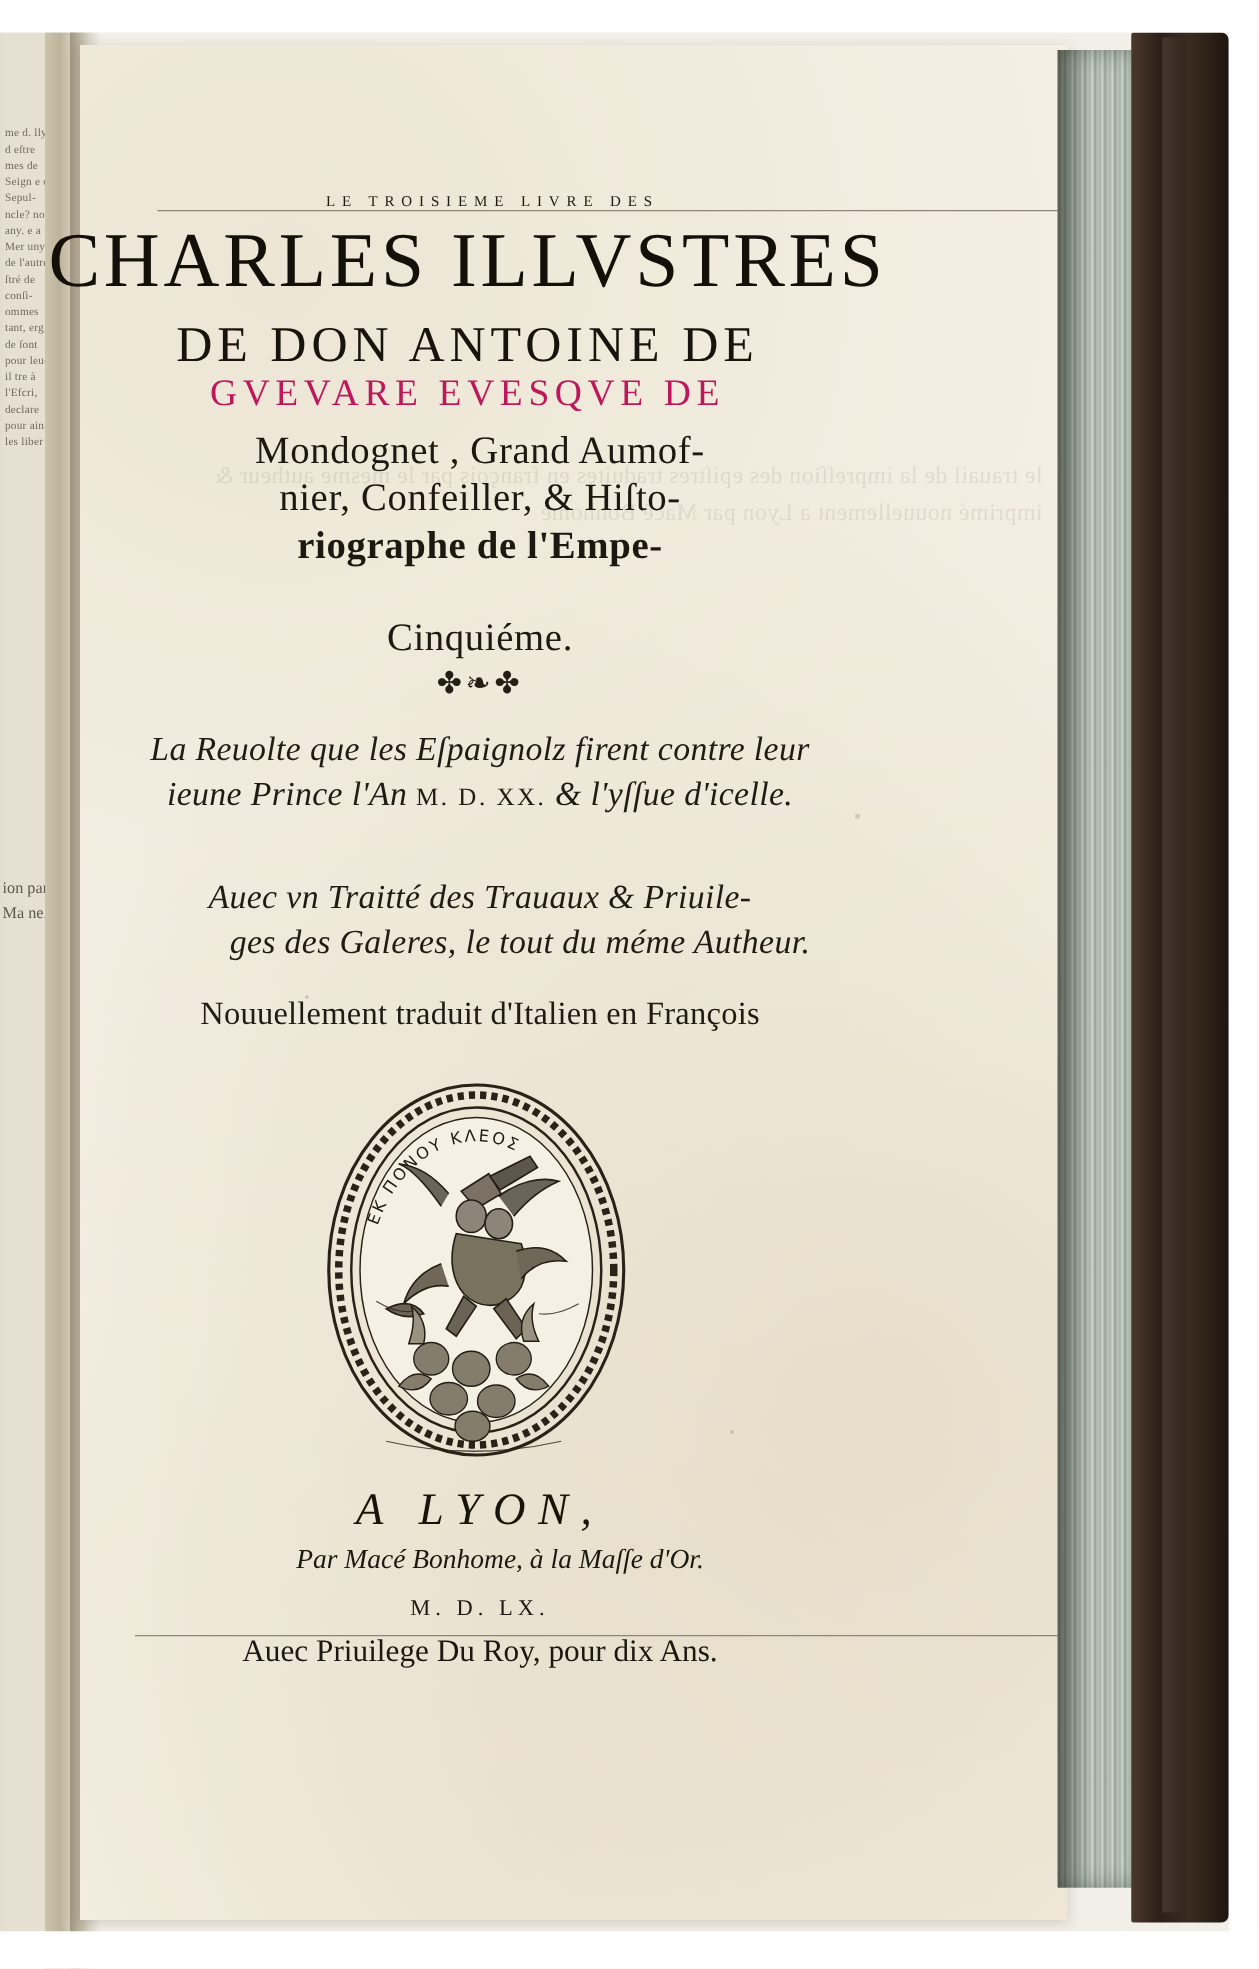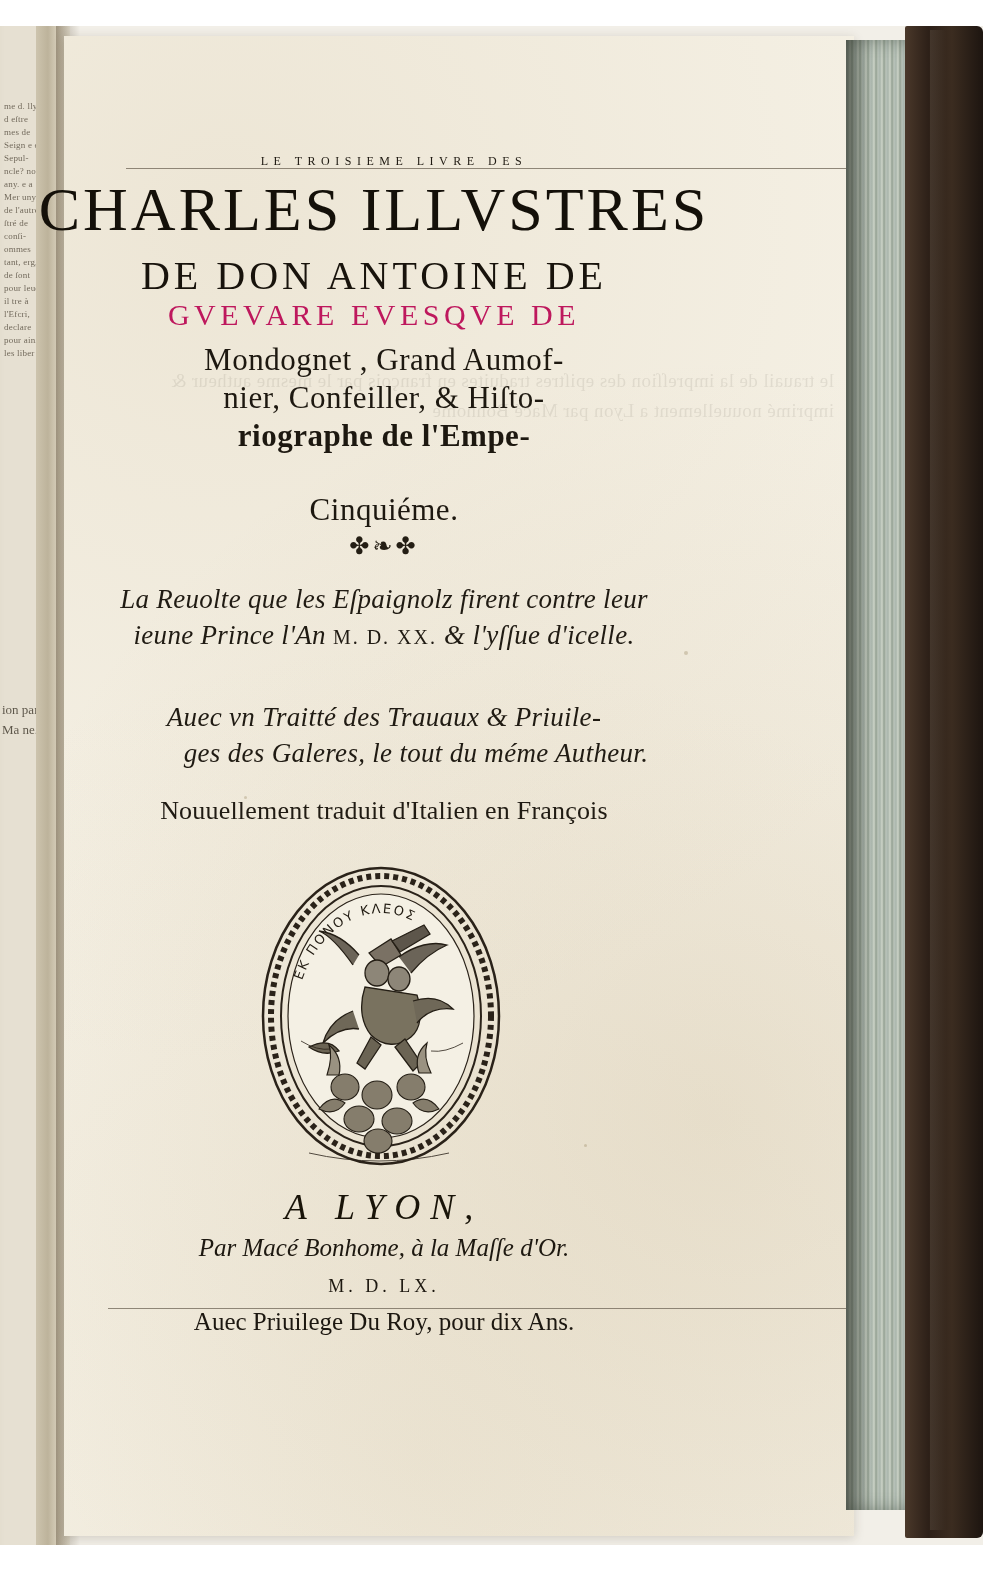--- a/index.html
+++ b/index.html
@@ -239,23 +239,24 @@
     position: absolute;
     left: 0; top: 1150px; width: 640px;
     font-size: 36px;
     font-style: italic;
     letter-spacing: 10px;
     color: #191409;
   }
   .imprint-printer {
     position: absolute;
     left: 0; top: 1198px; width: 640px;
-    font-size: 25px;
+    font-size: 22px;
     font-style: italic;
     color: #1d1810;
+    padding-left: 16px;
   }
   .imprint-year {
     position: absolute;
     left: 0; top: 1240px; width: 640px;
     font-size: 18px;
     letter-spacing: 4px;
     color: #1d1810;
   }
   .imprint-priv {
     position: absolute;

